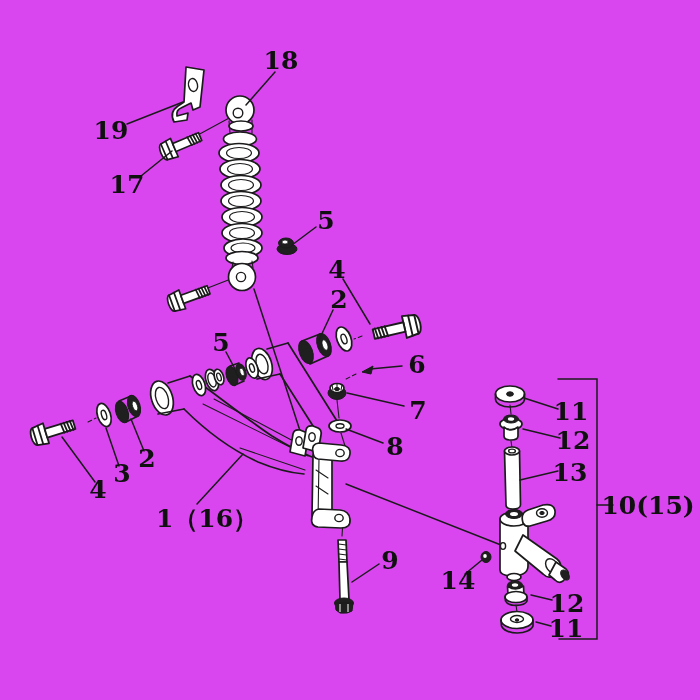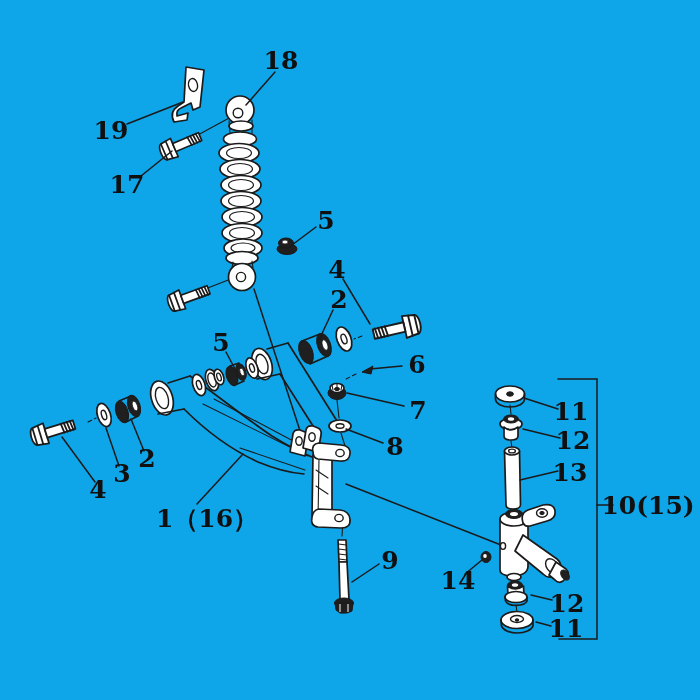--- a/index.html
+++ b/index.html
@@ -1,16 +1,16 @@
 <!DOCTYPE html>
 <html><head>
 <meta charset="utf-8">
 <style>
   html,body{margin:0;padding:0;background:#fff;}
-  .stage{width:700px;height:700px;position:relative;background:#0ea5e9;overflow:hidden;}
+  .stage{width:700px;height:700px;position:relative;background:#d946ef;overflow:hidden;}
   svg{display:block;}
   .ol{fill:none;stroke:#1b1b1b;stroke-width:1.7;stroke-linejoin:round;stroke-linecap:round;}
   .fw{fill:#ffffff;stroke:#1b1b1b;stroke-width:1.7;stroke-linejoin:round;}
   .fw2{fill:#ffffff;stroke:#1b1b1b;stroke-width:1.4;stroke-linejoin:round;}
   .dk{fill:#1f1f1f;stroke:#1b1b1b;stroke-width:1;}
   .ld{stroke:#1b1b1b;stroke-width:1.5;fill:none;stroke-linecap:round;}
   .lt{stroke:#1b1b1b;stroke-width:1.1;fill:none;stroke-linecap:round;}
   .dash{stroke-dasharray:4 3;}
   .lbl{font-family:"DejaVu Serif","Liberation Serif",serif;font-weight:bold;font-size:25px;fill:#101010;}
 </style>

